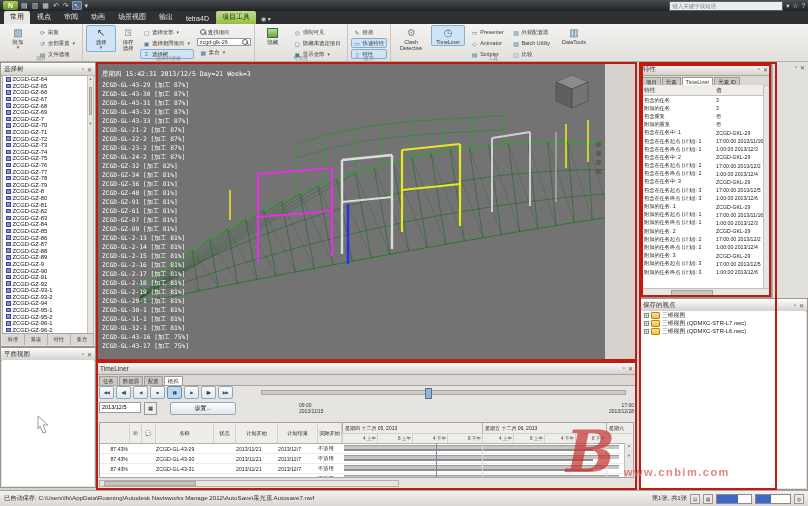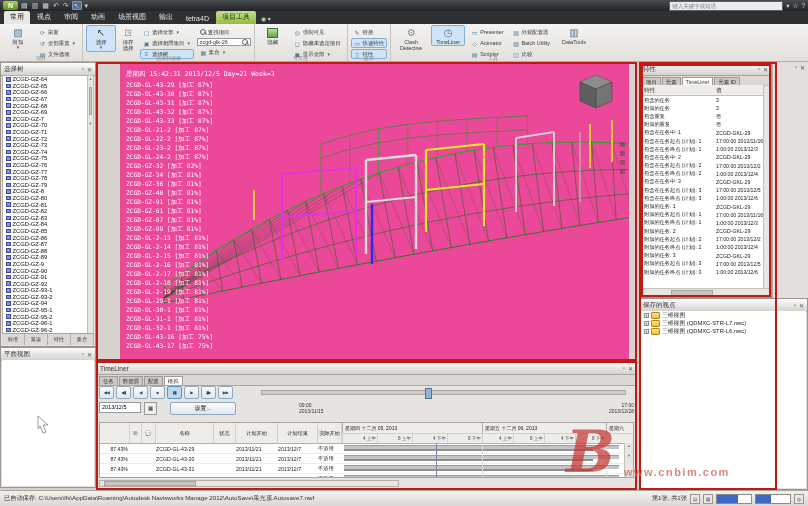--- a/index.html
+++ b/index.html
@@ -53,21 +53,21 @@
   .tree-list{position:absolute;top:12px;bottom:12px;left:1px;right:8px;background:#fff;overflow:hidden;
     border:1px solid #b5b1aa;border-right:none;}
   .titem{display:flex;align-items:center;gap:2px;height:6.6px;font-size:5.8px;color:#111;padding-left:3px;white-space:nowrap;}
   .cube{width:4.5px;height:4.5px;background:#8a93d4;border:1px solid #3d4a9e;flex:none;box-sizing:border-box;}
   .tscroll{position:absolute;right:1px;top:12px;bottom:12px;width:7px;background:#e8e6e2;border:1px solid #c5c1ba;
     font-size:4px;color:#777;text-align:center;box-sizing:border-box;}
   .tthumb{margin:6px 1px;height:26px;background:#c9c6c0;border:1px solid #a9a59e;}
   .tree-tabs{position:absolute;bottom:1px;left:1px;right:1px;height:11px;display:flex;background:#dcd9d4;border-top:1px solid #a9a59e;}
   .ttab{flex:1;font-size:5.2px;text-align:center;line-height:11px;color:#444;border-right:1px solid #b5b1aa;white-space:nowrap;overflow:hidden;}
   
-  .vp{position:absolute;left:96px;top:62px;width:509px;height:299px;background:#ec4899;overflow:hidden;margin-left:24px;}
+  .vp{position:absolute;left:96px;top:62px;width:509px;height:299px;background:#737373;overflow:hidden;}
   .vp-head{position:absolute;left:6px;top:8px;font:6.5px "DejaVu Sans Mono",monospace;color:#fff;z-index:5;white-space:pre;}
   .vp-list{position:absolute;left:6px;top:18px;z-index:5;}
   .vline{font:6.2px/9px "DejaVu Sans Mono",monospace;color:#fff;white-space:pre;}
   .wires{position:absolute;left:0;top:0;z-index:1;}
   .vcube{position:absolute;right:12px;top:10px;z-index:6;}
   .navcol{position:absolute;right:4px;top:80px;z-index:6;display:flex;flex-direction:column;gap:4px;opacity:.5;}
   .navcol i{width:5px;height:5px;background:#4a4a4a;display:block;}
   
   .redbox{position:absolute;border:2px solid #bf1a14;pointer-events:none;z-index:40;box-sizing:border-box;}
   

